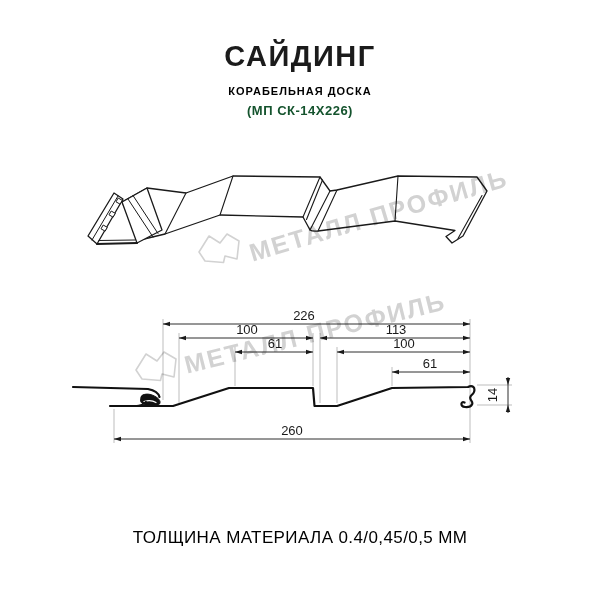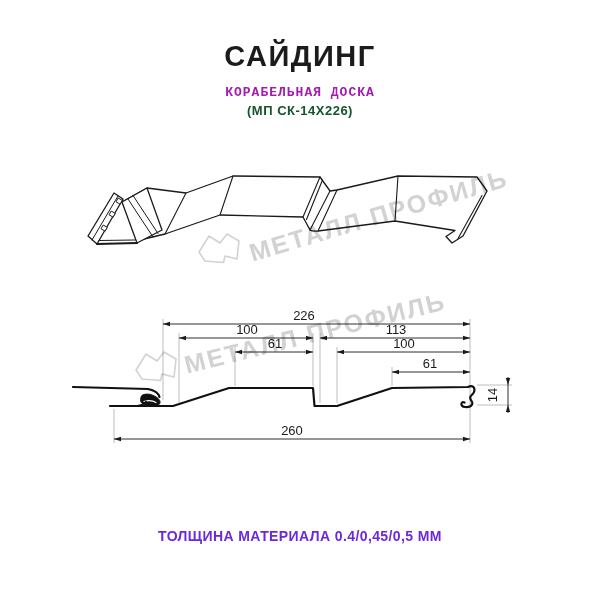--- a/index.html
+++ b/index.html
@@ -1,25 +1,25 @@
 <!DOCTYPE html>
 <html><head>
 <meta charset="utf-8">
 <style>
   html,body{margin:0;padding:0;background:#fff;}
   .page{position:relative;width:600px;height:600px;background:#fff;overflow:hidden;
         font-family:"Liberation Sans",sans-serif;}
   .title{position:absolute;top:40px;left:0;right:0;text-align:center;
          font-size:29px;font-weight:bold;letter-spacing:1.5px;color:#1b1b1b;margin:0;}
   .subtitle{position:absolute;top:85px;left:0;right:0;text-align:center;
-         font-size:13px;font-weight:bold;letter-spacing:1px;color:#a21caf;font-family:Liberation Mono, monospace;}
+         font-size:11px;font-weight:bold;letter-spacing:1px;color:#000000;}
   .code{position:absolute;top:103px;left:0;right:0;text-align:center;
          font-size:13px;font-weight:bold;letter-spacing:.5px;color:#14532d;}
   .footer-note{position:absolute;top:528px;left:0;right:0;text-align:center;
-         font-size:14px;font-weight:bold;letter-spacing:.4px;color:#6d28d9;}
+         font-size:17px;font-weight:normal;letter-spacing:.4px;color:#000000;}
   svg.drawing{position:absolute;top:0;left:0;}
   .watermark{position:absolute;pointer-events:none;mix-blend-mode:multiply;}
   .watermark .wm-text{position:absolute;white-space:nowrap;
          font-size:25px;font-weight:bold;letter-spacing:2px;color:#d2d2d2;
          transform-origin:left center;}
   .wm-logo{position:absolute;}
 </style>
 </head>
 <body>
 

